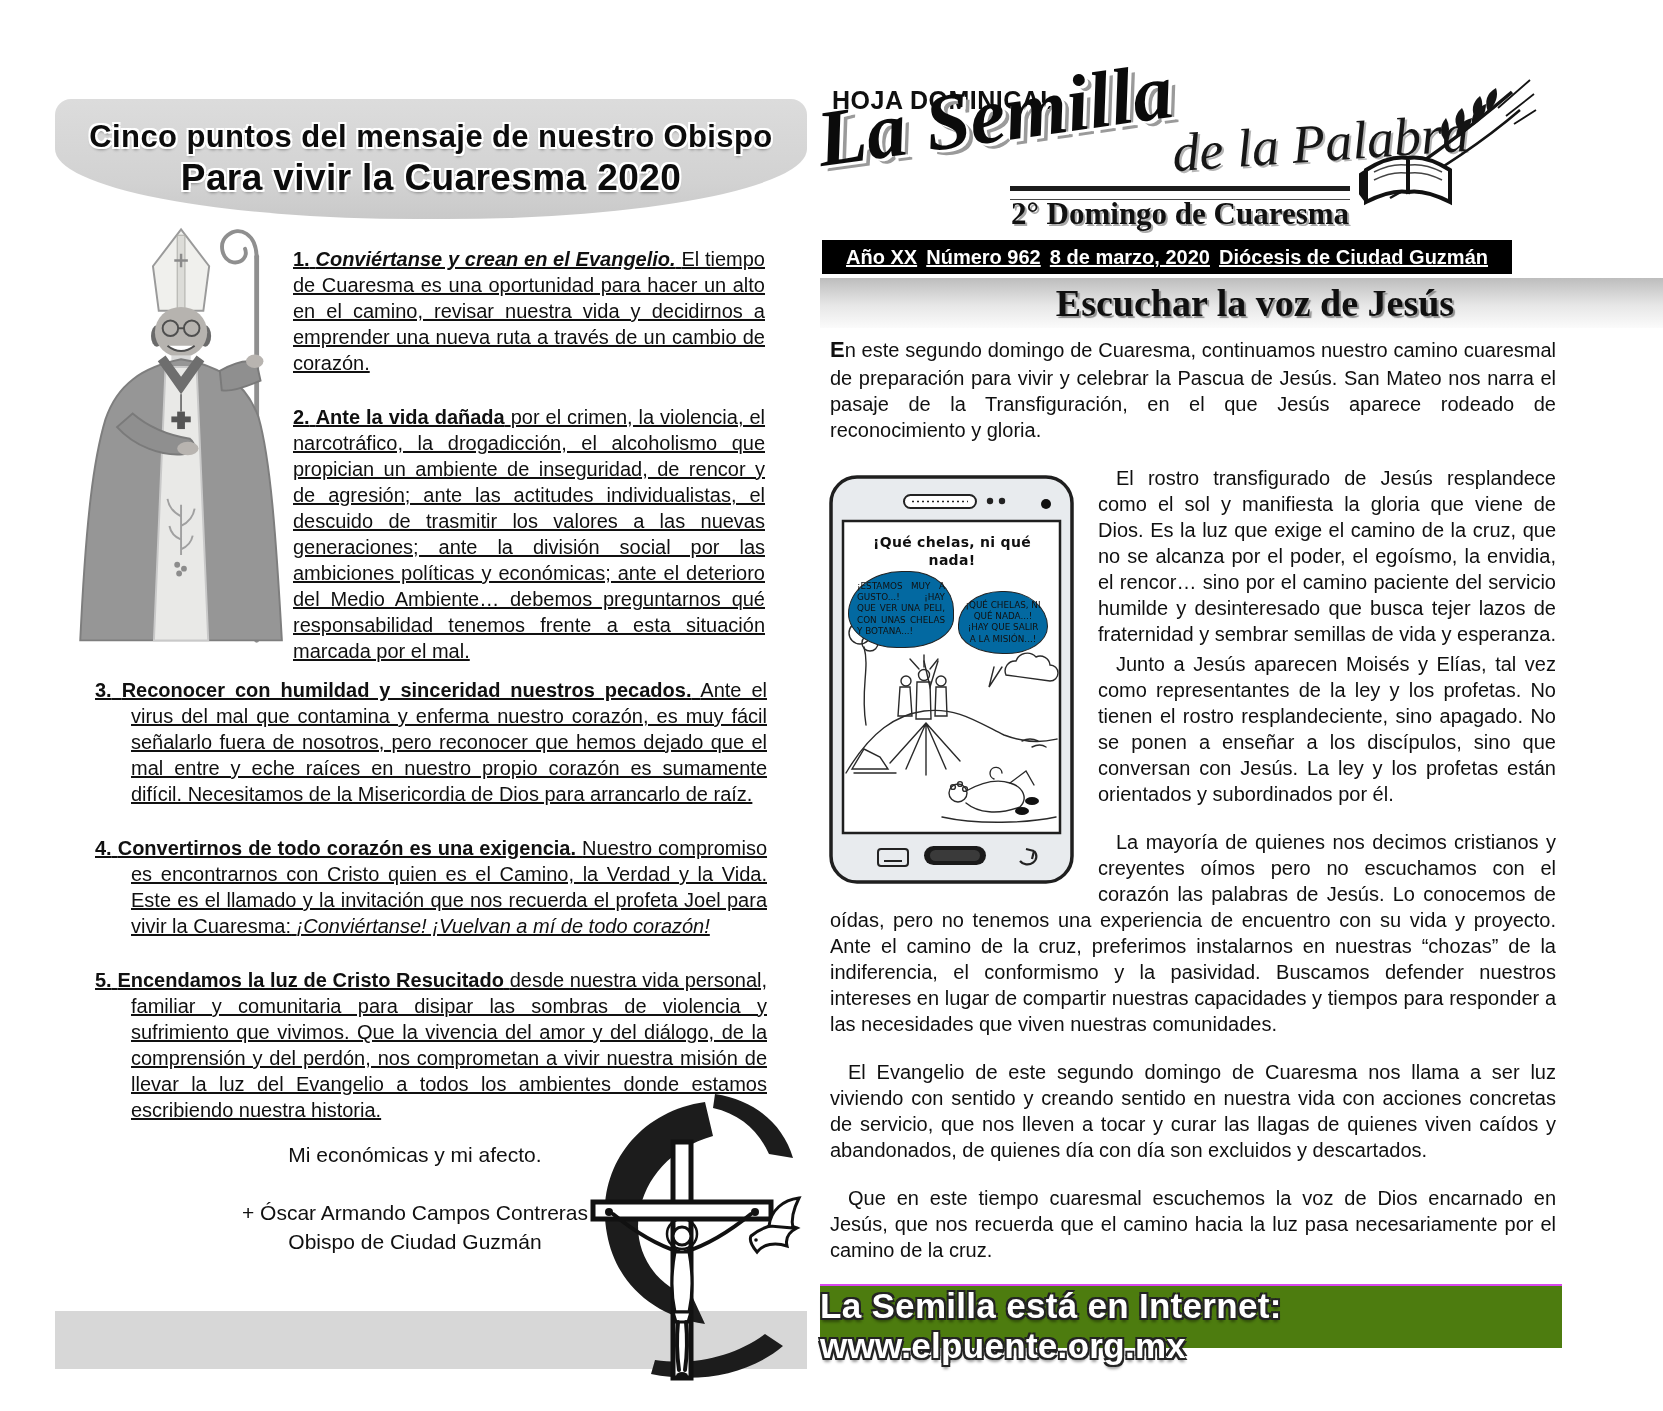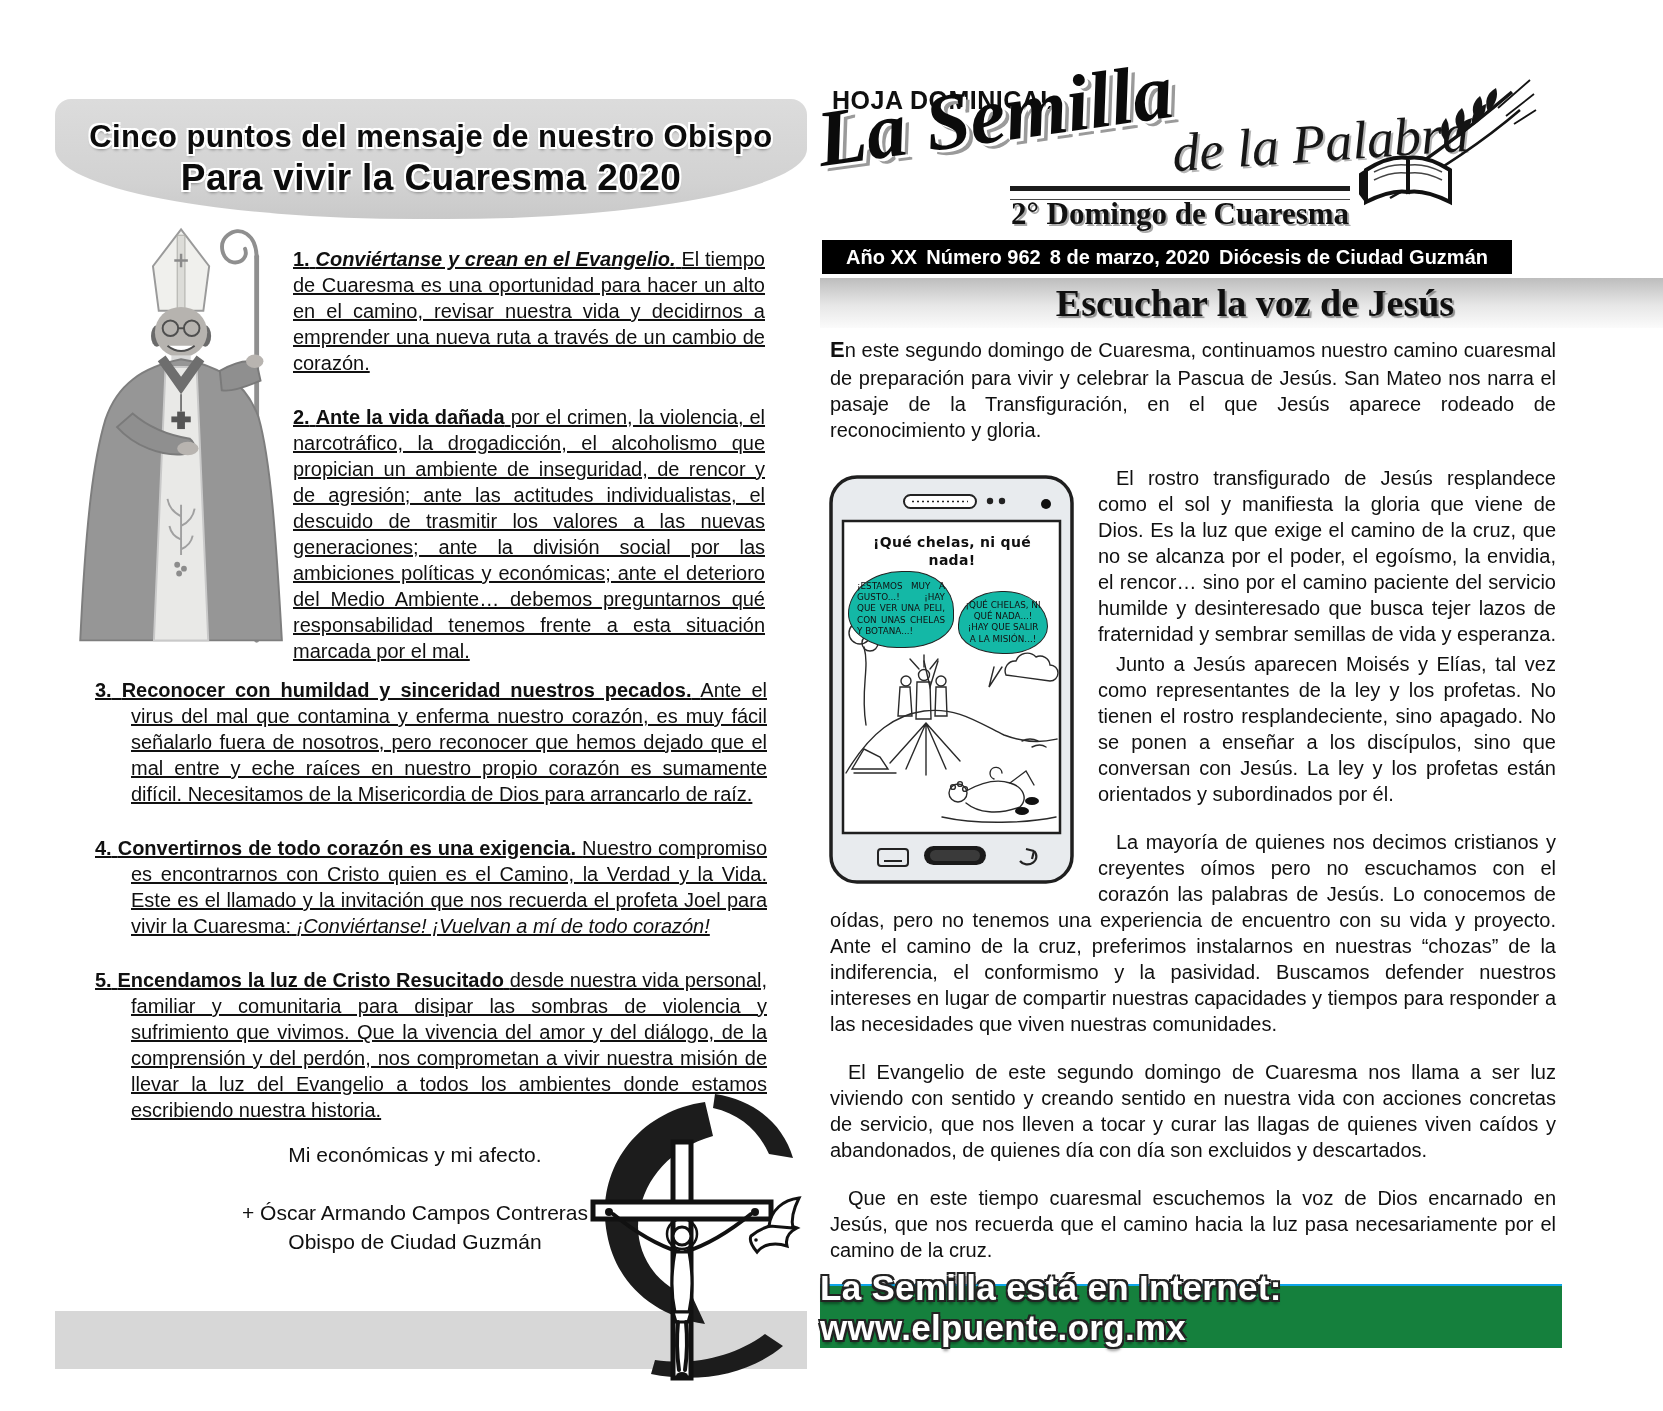--- a/index.html
+++ b/index.html
@@ -35,42 +35,42 @@
      font-size:80px;transform:rotate(-8deg);transform-origin:0 100%;white-space:nowrap;color:#0b0b0b;
      text-shadow:3px 3px 0 #ffffff,6px 6px 0 #9a9a9a;}
   .mast-script{left:352px;top:34px;font-family:"Liberation Serif",serif;font-style:italic;font-size:54px;
      transform:rotate(-4deg);white-space:nowrap;color:#161616;text-shadow:2px 2px 0 #b5b5b5;}
   .mast-rule{left:190px;top:108px;width:340px;height:8px;border-top:5px solid #1c1c1c;border-bottom:1px solid #4a4a4a;}
   .edition{left:160px;top:118px;width:400px;text-align:center;font-family:"Liberation Serif",serif;
      font-weight:bold;font-size:31px;color:#111;text-shadow:2px 2px 0 #a8a8a8;}
   .logo{left:528px;top:-4px;width:190px;height:140px;}
   .infobar{left:2px;top:162px;width:690px;height:34px;background:#000;color:#fff;display:flex;
      align-items:center;justify-content:space-between;padding:0 24px;box-sizing:border-box;
-     font-size:20px;font-weight:bold;}
+     font-size:20px;font-weight:bold;text-decoration:underline;}
   .titleband{left:0;top:200px;width:870px;height:50px;
      background:linear-gradient(180deg,#bdbdbd 0%,#e7e7e7 55%,#fbfbfb 100%);
      display:flex;align-items:center;justify-content:center;}
   .art-title{font-family:"Liberation Serif",serif;font-weight:bold;font-size:38px;color:#101010;
      text-shadow:2px 2px 1px #8f8f8f;}
   .article{left:6px;top:254px;width:734px;font-size:20px;line-height:1.3;text-align:justify;}
   .article p{margin:4px;}
   .article p.gap{margin-top:22px;}
   .article p.ind{text-indent:18px;}
   .intro-initial{font-weight:bold;font-size:22px;}
   .cartoon{float:left;width:252px;height:420px;margin:6px 20px 4px 0;position:relative;}
   .cartoon svg{position:absolute;left:0;top:0;}
   .c-caption{position:absolute;left:26px;top:62px;width:200px;text-align:center;font-size:14px;
      font-weight:bold;letter-spacing:.3px;font-family:"DejaVu Sans",sans-serif;}
-  .bubble{position:absolute;background:#14b8a6;border:1.6px solid #222;font-family:"DejaVu Sans",sans-serif;
+  .bubble{position:absolute;background:#0369a1;border:1.6px solid #222;font-family:"DejaVu Sans",sans-serif;
      font-size:8.8px;line-height:1.3;box-sizing:border-box;}
   .bub-l{left:22px;top:100px;width:106px;padding:9px 8px;border-radius:55% 45% 50% 50% / 60% 55% 42% 48%;}
   .bub-r{left:132px;top:120px;width:90px;padding:8px 6px;text-align:center;
      border-radius:50% 50% 48% 52% / 55% 58% 45% 42%;}
-  .footerbar{left:0;top:1206px;width:742px;height:62px;background:#15803d;border-top:2px solid #0ea5e9;
-     display:flex;align-items:flex-end;justify-content:center;}
+  .footerbar{left:0;top:1206px;width:742px;height:62px;background:#4d7c0f;border-top:2px solid #d946ef;
+     display:flex;align-items:flex-start;justify-content:center;}
   .footer-text{font-size:35px;font-weight:bold;color:#fff;letter-spacing:.3px;
      text-shadow:-2px -2px 0 #232323,2px -2px 0 #232323,-2px 2px 0 #232323,2px 2px 0 #232323,0 4px 3px rgba(0,0,0,.4);}
 </style>
 </head>
 <body>
 
 <div class="sheet">
 
   <div class="abs page-left">
 

